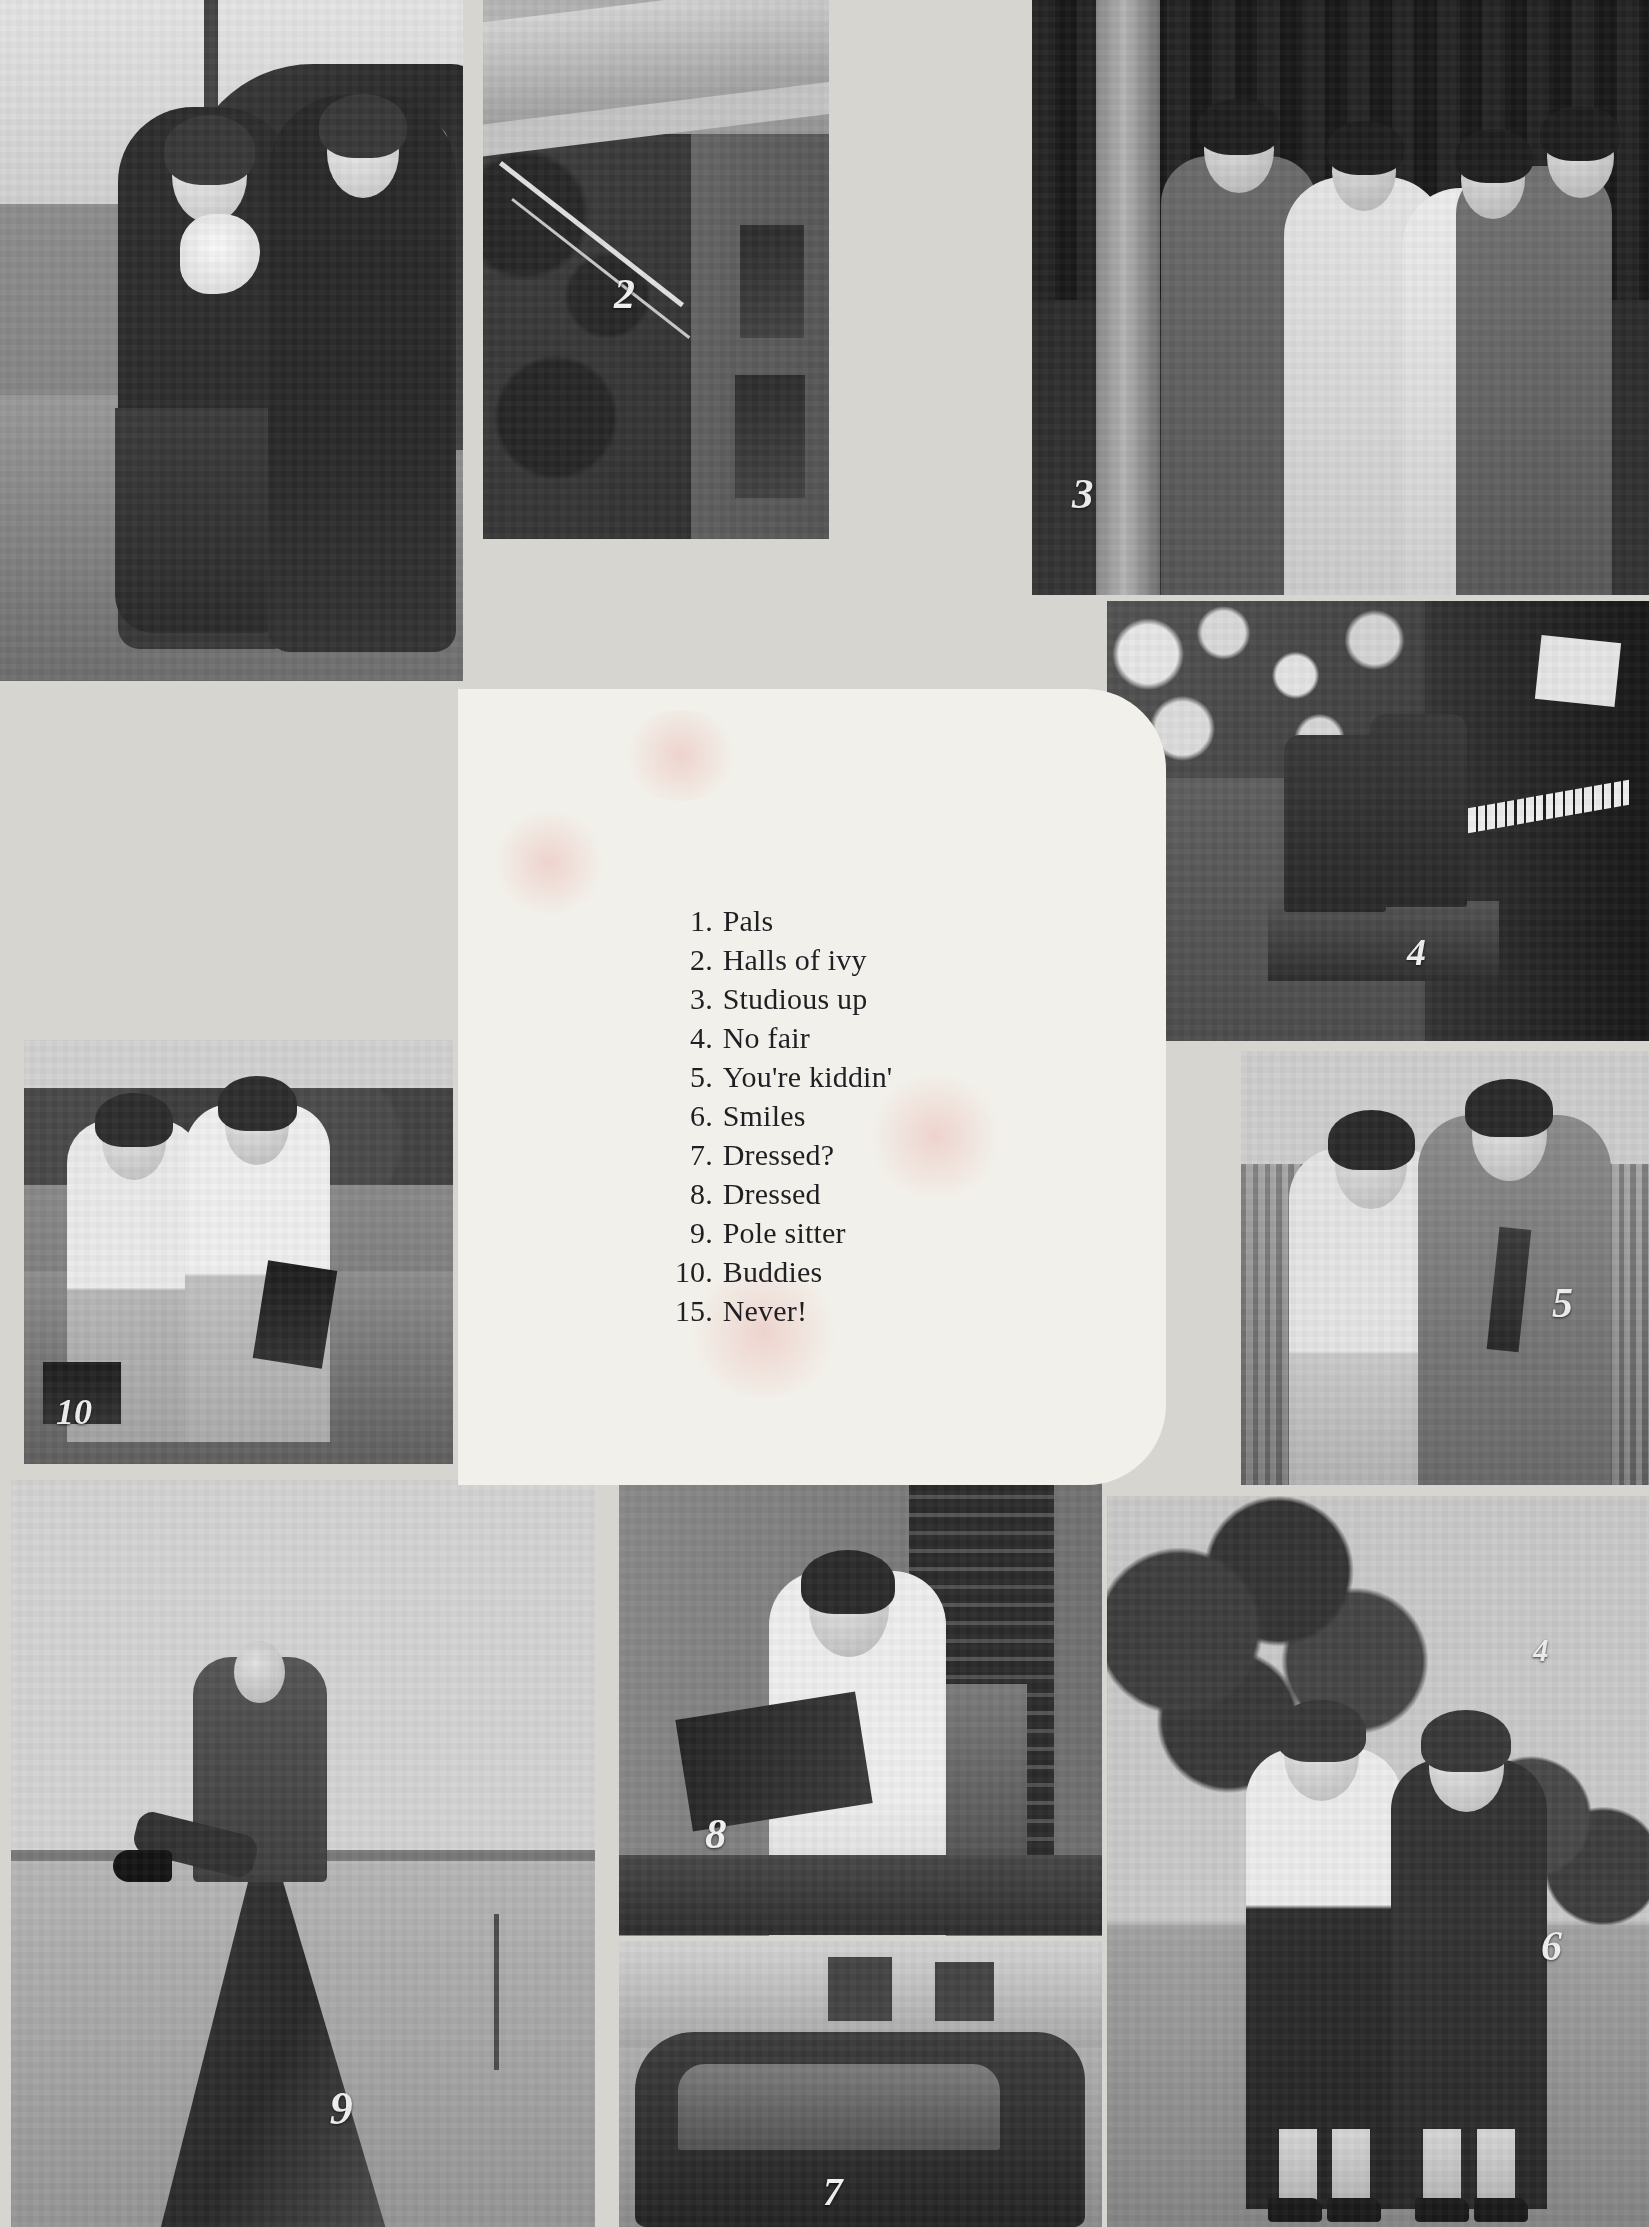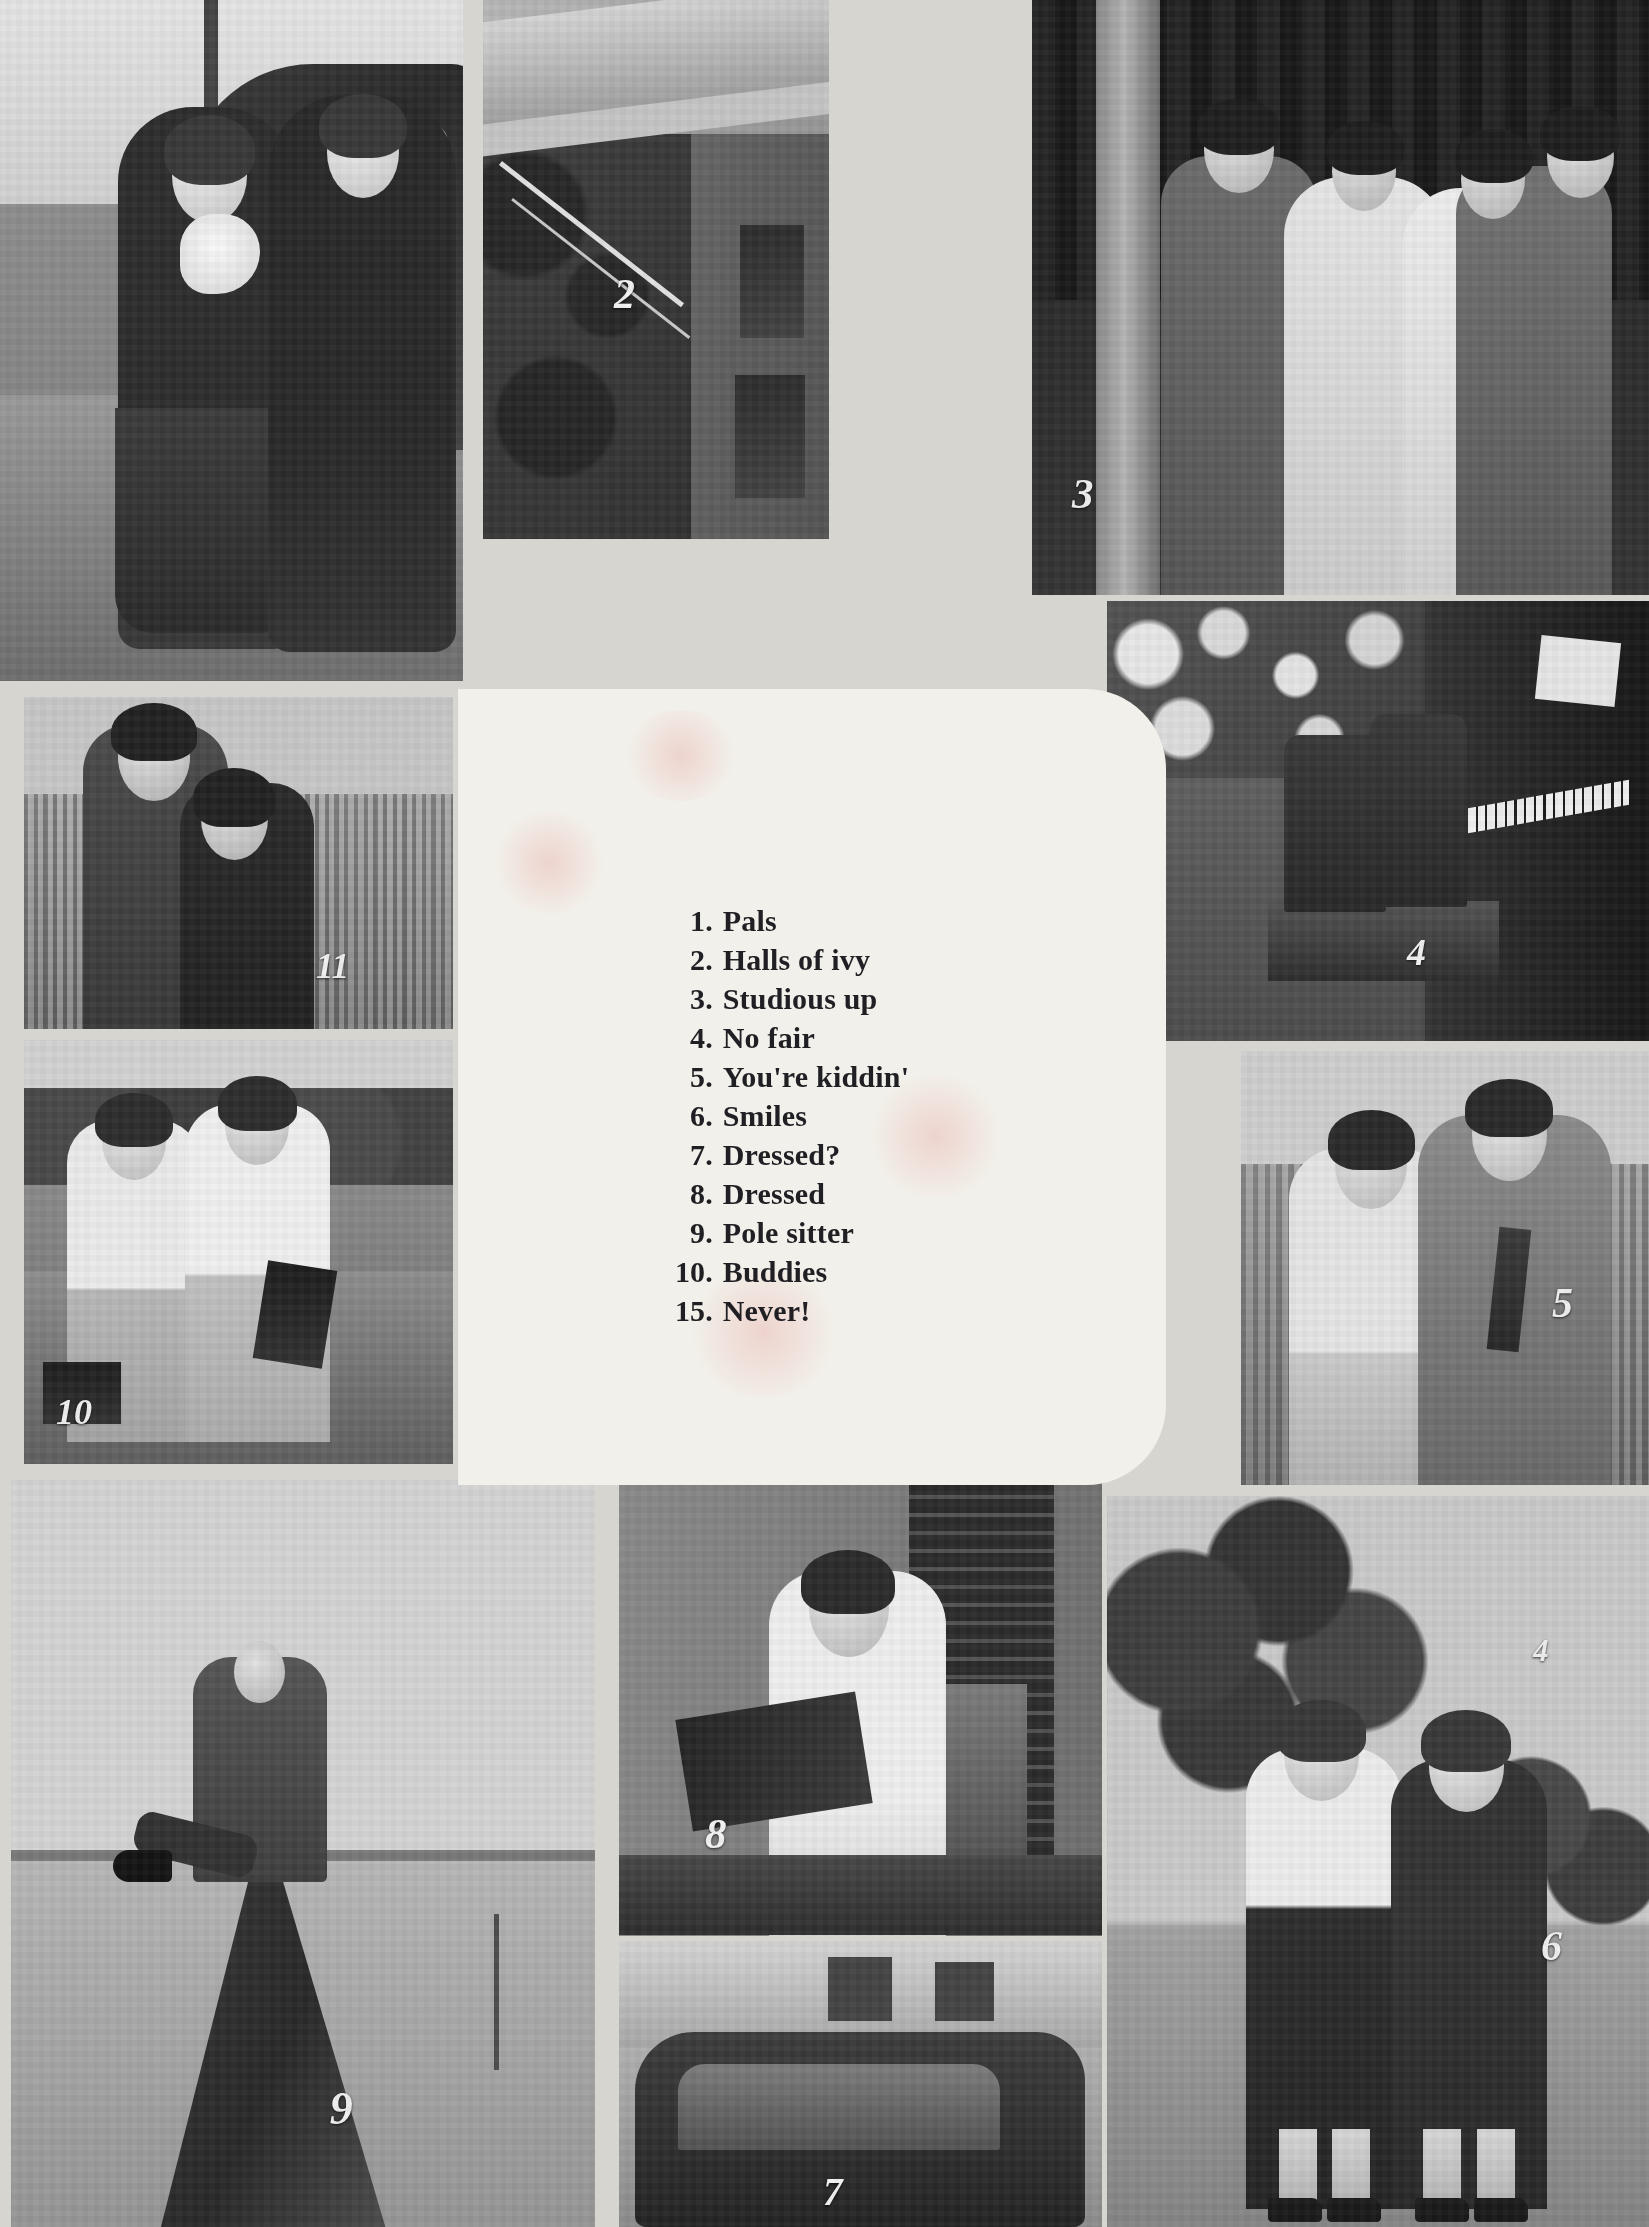--- a/index.html
+++ b/index.html
@@ -468,21 +468,20 @@
   }
   #caption-list {
     position:absolute;
     left: 209px;
     top: 212px;
     font-family: "Liberation Serif", serif;
     font-size: 30px;
     line-height: 1.30;
     color: #201f23;
     letter-spacing: 0.2px;
-    font-weight: bold;
   }
   #caption-list .row { white-space: nowrap; }
   #caption-list .num {
     display: inline-block;
     width: 46px;
     text-align: right;
     padding-right: 9.7px;
   }
 </style>
 </head>
@@ -544,31 +543,20 @@
     <div class="piano"></div>
     <div class="music"></div>
     <div class="keys"></div>
     <div class="bench"></div>
     <div class="fig" style="left:177px;top:134px;width:102px;height:177px;"></div>
     <div class="fig" style="left:263px;top:113px;width:97px;height:193px;"></div>
     <div class="cap" style="left:300px;top:332px;font-size:38px;">4</div>
     <div class="grain"></div>
   </div>
 
-  <div class="photo" id="p11">
-    <div class="vista"></div>
-    <div class="m"></div>
-    <div class="w"></div>
-    <div class="hd" style="left:94px;top:16px;width:72px;height:88px;"></div>
-    <div class="hr" style="left:87px;top:6.4px;width:86px;height:58px;"></div>
-    <div class="hd" style="left:177px;top:80px;width:67px;height:83px;"></div>
-    <div class="hr" style="left:169px;top:71px;width:82px;height:59px;"></div>
-    <div class="cap" style="left:292px;top:252px;font-size:35px;">11</div>
-    <div class="grain"></div>
-  </div>
 
   <div class="photo" id="p10">
     <div class="trees"></div>
     <div class="grass"></div>
     <div class="wa"></div>
     <div class="wb"></div>
     <div class="hd" style="left:78px;top:62px;width:64px;height:78px;"></div>
     <div class="hr" style="left:71px;top:53px;width:78px;height:54px;"></div>
     <div class="hd" style="left:201px;top:46px;width:64px;height:79px;"></div>
     <div class="hr" style="left:194px;top:36px;width:79px;height:55px;"></div>

